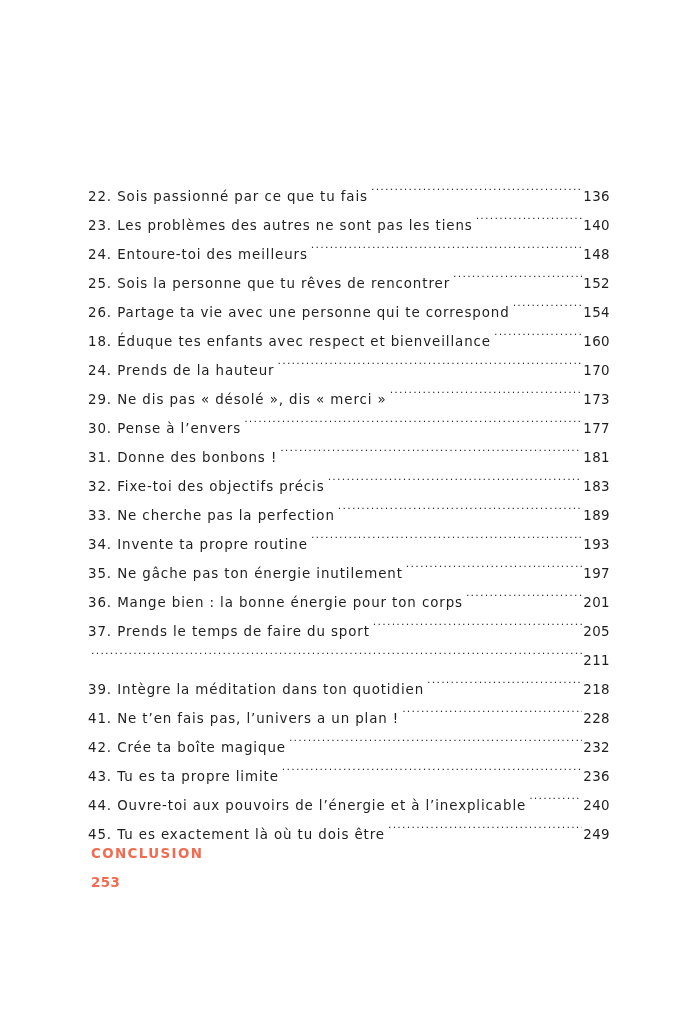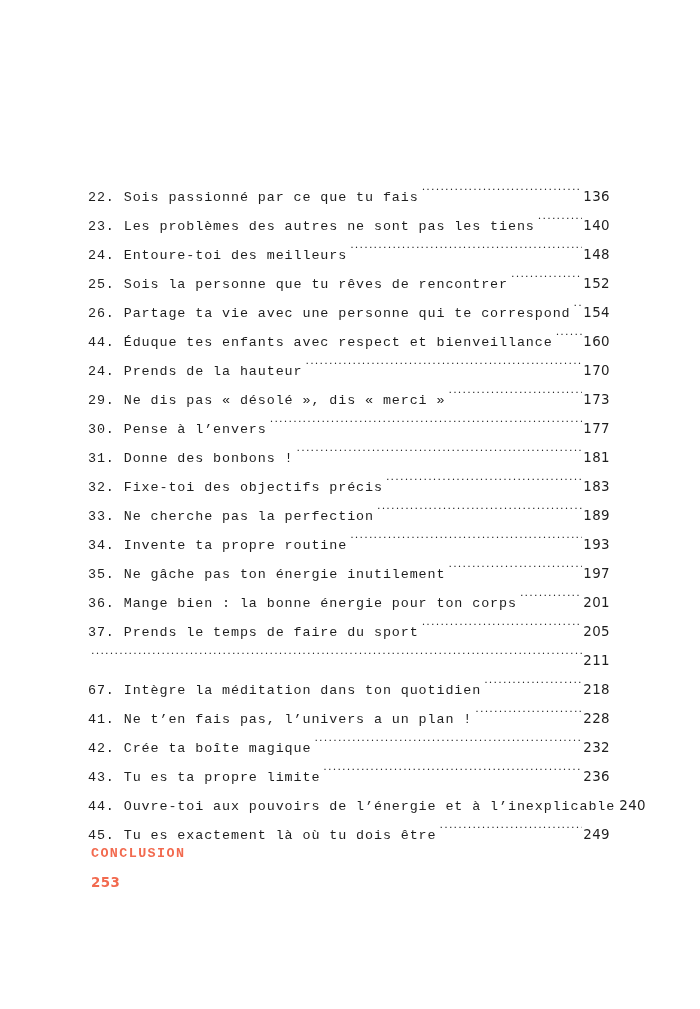--- a/index.html
+++ b/index.html
@@ -25,21 +25,20 @@
       align-items: baseline;
       height: 29px;
       line-height: 29px;
       font-size: 13.4px;
       color: #1e1e1e;
       letter-spacing: 0.9px;
       white-space: nowrap;
     }
     .toc-title {
       flex: 0 0 auto;
-      font-family: Liberation Mono, monospace;
     }
     .toc-leader {
       flex: 1 1 auto;
       overflow: hidden;
       margin: 0 1px 0 3px;
       position: relative;
       height: 29px;
     }
     .toc-leader::before {
       content: "....................................................................................................................................................................................................................................................................";
@@ -90,21 +89,21 @@
     <span class="toc-title">25. Sois la personne que tu rêves de rencontrer</span>
     <span class="toc-leader"></span>
     <span class="toc-page">152</span>
   </div>
   <div class="toc-row">
     <span class="toc-title">26. Partage ta vie avec une personne qui te correspond</span>
     <span class="toc-leader"></span>
     <span class="toc-page">154</span>
   </div>
   <div class="toc-row">
-    <span class="toc-title">44. Éduque tes enfants avec respect et bienveillance</span>
+    <span class="toc-title">18. Éduque tes enfants avec respect et bienveillance</span>
     <span class="toc-leader"></span>
     <span class="toc-page">160</span>
   </div>
   <div class="toc-row">
     <span class="toc-title">24. Prends de la hauteur</span>
     <span class="toc-leader"></span>
     <span class="toc-page">170</span>
   </div>
   <div class="toc-row">
     <span class="toc-title">29. Ne dis pas « désolé », dis « merci »</span>
@@ -149,21 +148,21 @@
   <div class="toc-row">
     <span class="toc-title">37. Prends le temps de faire du sport</span>
     <span class="toc-leader"></span>
     <span class="toc-page">205</span>
   </div>
   <div class="toc-row">
     <span class="toc-leader"></span>
     <span class="toc-page">211</span>
   </div>
   <div class="toc-row">
-    <span class="toc-title">67. Intègre la méditation dans ton quotidien</span>
+    <span class="toc-title">39. Intègre la méditation dans ton quotidien</span>
     <span class="toc-leader"></span>
     <span class="toc-page">218</span>
   </div>
   <div class="toc-row">
     <span class="toc-title">41. Ne t’en fais pas, l’univers a un plan !</span>
     <span class="toc-leader"></span>
     <span class="toc-page">228</span>
   </div>
   <div class="toc-row">
     <span class="toc-title">42. Crée ta boîte magique</span>

